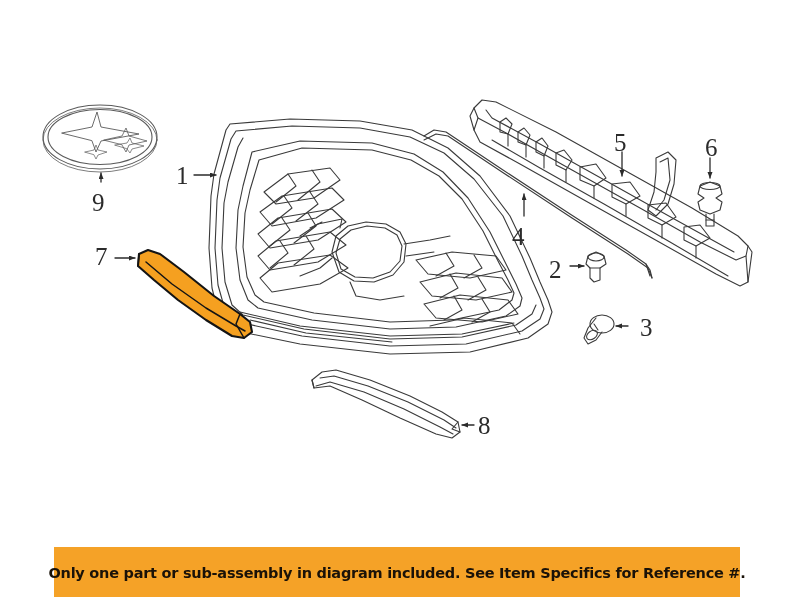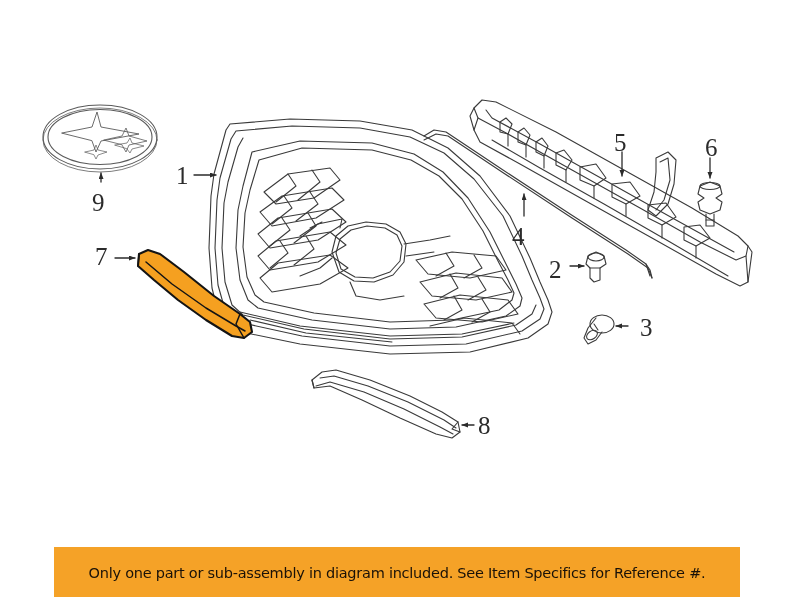--- a/index.html
+++ b/index.html
@@ -39,21 +39,21 @@
     background: #F5A227;
     box-sizing: border-box;
     padding: 3px 6px 0 6px;
     display: flex;
     flex-direction: column;
     justify-content: center;
     align-items: center;
   }
   #disclaimer-banner .line {
     font-family: "DejaVu Sans", sans-serif;
-    font-weight: normal;
+    font-weight: bold;
     font-size: 14.5px;
     color: #1a1208;
     letter-spacing: -0.25px;
     white-space: nowrap;
     line-height: 1.35;
   }
 </style>
 </head>
 <body>
 

